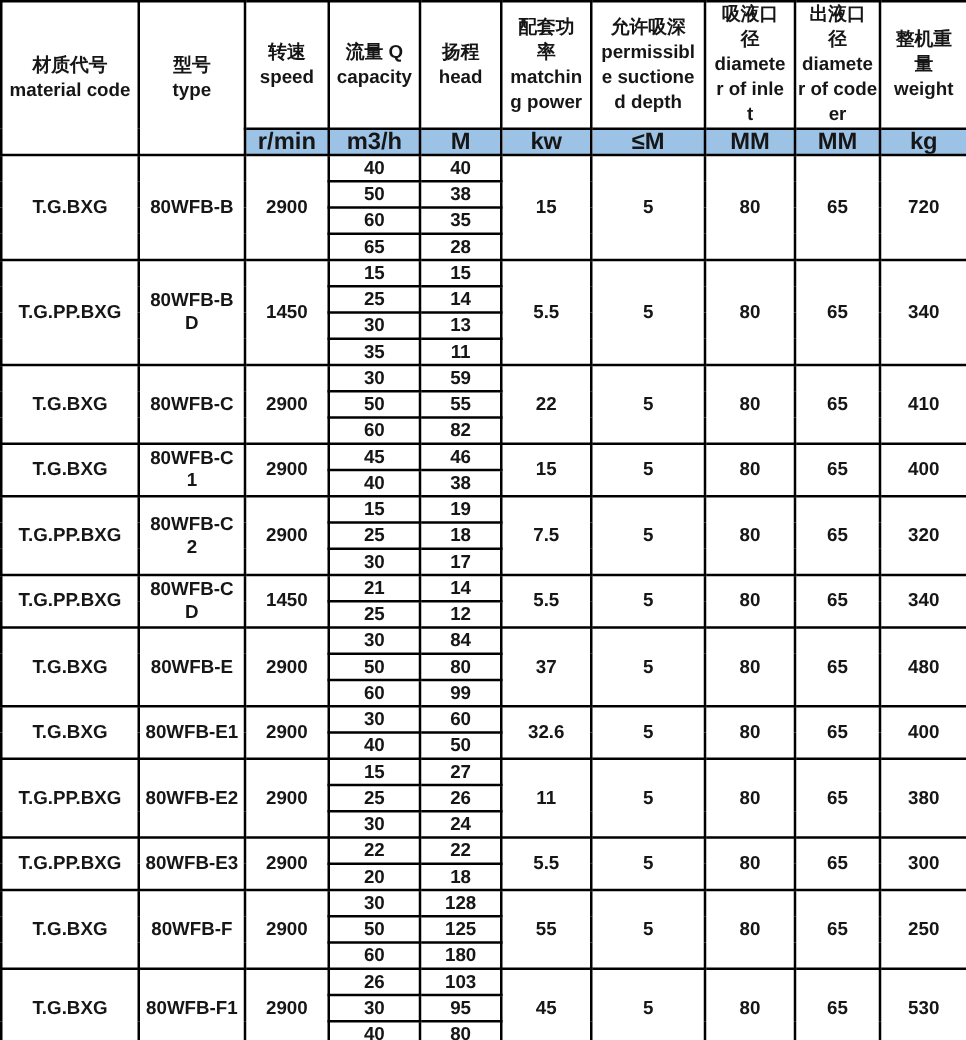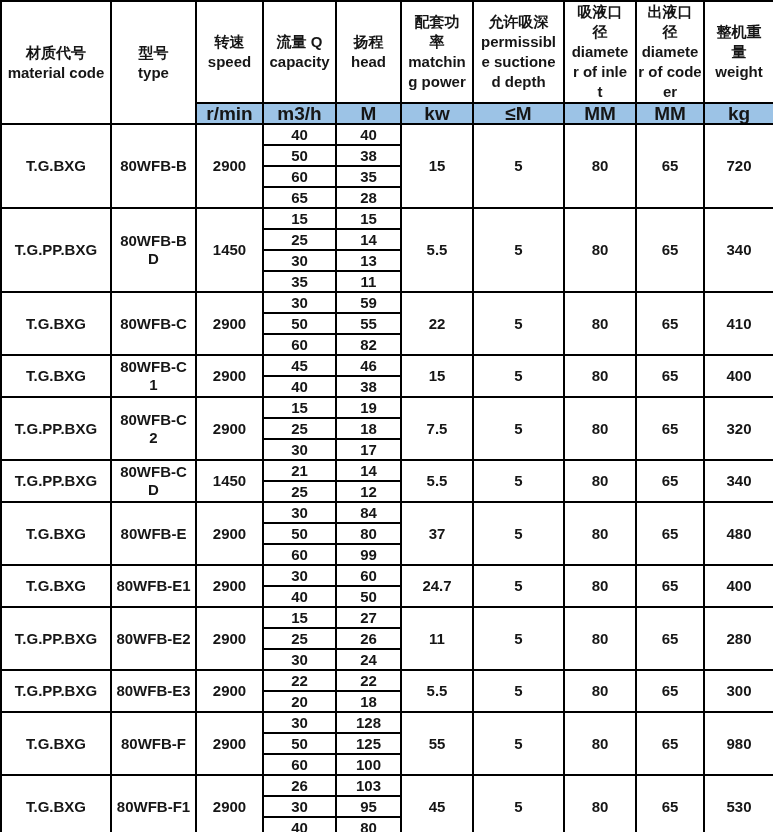--- a/index.html
+++ b/index.html
@@ -255,41 +255,41 @@
         <tr>
           <td>60</td>
           <td>99</td>
         </tr>
         <tr>
           <td rowspan="2">T.G.BXG</td>
           <td rowspan="2">80WFB-E1</td>
           <td rowspan="2">2900</td>
           <td>30</td>
           <td>60</td>
-          <td rowspan="2">24.7</td>
+          <td rowspan="2">32.6</td>
           <td rowspan="2">5</td>
           <td rowspan="2">80</td>
           <td rowspan="2">65</td>
           <td rowspan="2">400</td>
         </tr>
         <tr>
           <td>40</td>
           <td>50</td>
         </tr>
         <tr>
           <td rowspan="3">T.G.PP.BXG</td>
           <td rowspan="3">80WFB-E2</td>
           <td rowspan="3">2900</td>
           <td>15</td>
           <td>27</td>
           <td rowspan="3">11</td>
           <td rowspan="3">5</td>
           <td rowspan="3">80</td>
           <td rowspan="3">65</td>
-          <td rowspan="3">280</td>
+          <td rowspan="3">380</td>
         </tr>
         <tr>
           <td>25</td>
           <td>26</td>
         </tr>
         <tr>
           <td>30</td>
           <td>24</td>
         </tr>
         <tr>
@@ -311,29 +311,29 @@
         <tr>
           <td rowspan="3">T.G.BXG</td>
           <td rowspan="3">80WFB-F</td>
           <td rowspan="3">2900</td>
           <td>30</td>
           <td>128</td>
           <td rowspan="3">55</td>
           <td rowspan="3">5</td>
           <td rowspan="3">80</td>
           <td rowspan="3">65</td>
-          <td rowspan="3">980</td>
+          <td rowspan="3">250</td>
         </tr>
         <tr>
           <td>50</td>
           <td>125</td>
         </tr>
         <tr>
           <td>60</td>
-          <td>100</td>
+          <td>180</td>
         </tr>
         <tr>
           <td rowspan="3">T.G.BXG</td>
           <td rowspan="3">80WFB-F1</td>
           <td rowspan="3">2900</td>
           <td>26</td>
           <td>103</td>
           <td rowspan="3">45</td>
           <td rowspan="3">5</td>
           <td rowspan="3">80</td>

